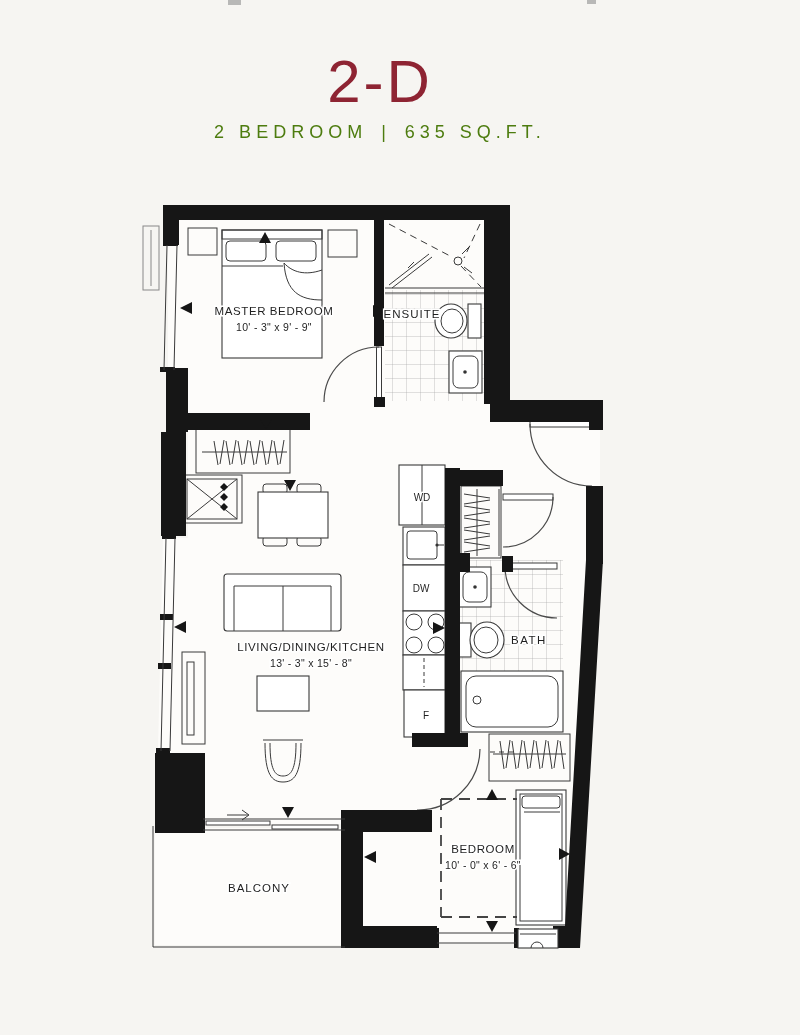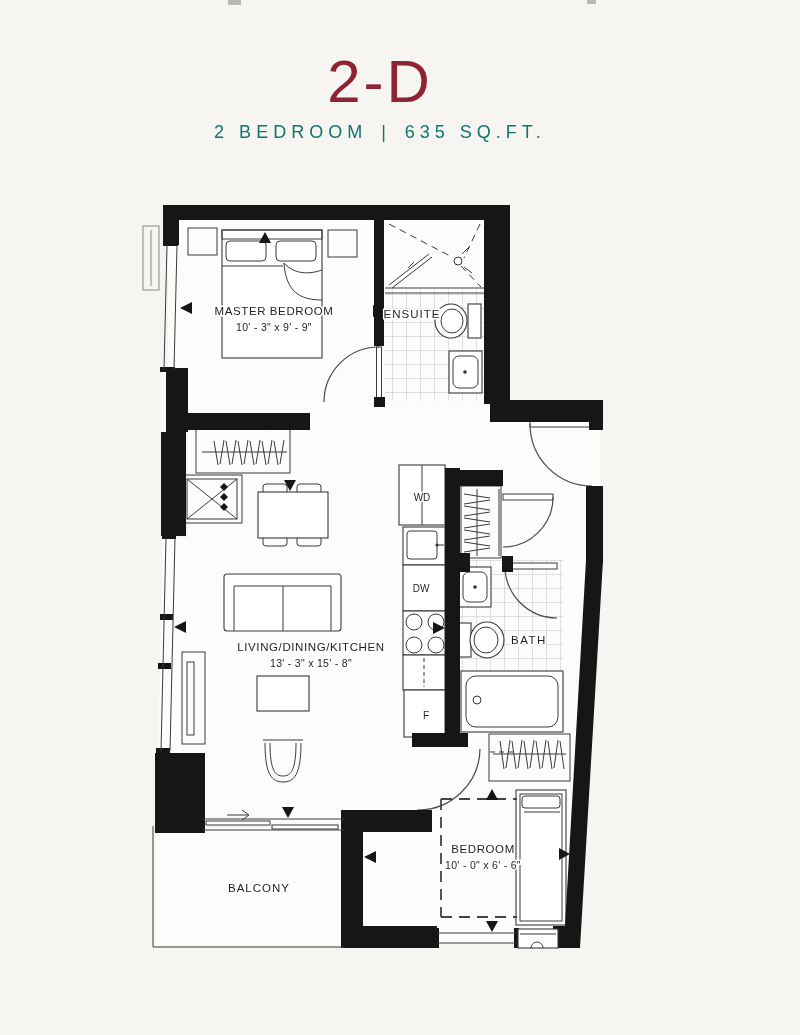--- a/index.html
+++ b/index.html
@@ -1,21 +1,21 @@
 <!DOCTYPE html>
 <html><head>
 <meta charset="utf-8">
 <style>
   html,body{margin:0;padding:0;}
   body{width:800px;height:1035px;background:#f6f5f2;position:relative;overflow:hidden;
        font-family:"Liberation Sans",sans-serif;}
   .page{position:absolute;left:0;top:0;width:800px;height:1035px;}
   .header{position:absolute;left:0;top:52px;width:760px;text-align:center;color:#8e2433;}
   .unit-title{font-size:60px;font-weight:400;letter-spacing:3px;line-height:1;color:#8e2433;}
-  .unit-subtitle{margin-top:10px;font-size:18px;font-weight:400;letter-spacing:5px;color:#0f766e;}
+  .unit-subtitle{margin-top:10px;font-size:18px;font-weight:400;letter-spacing:5px;color:#4d7c0f;}
   .unit-subtitle .sep{margin:0 14px;font-weight:300;}
   .watermark{position:absolute;left:0;top:978px;width:800px;text-align:center;
              font-size:26px;font-weight:700;letter-spacing:2px;white-space:nowrap;
              text-shadow:0 1px 1px rgba(255,255,255,.9);}
   .watermark .brand{color:#e9e8e4;}
   .watermark .suffix{color:#dcdbd7;margin-left:18px;font-weight:600;}
   svg{position:absolute;left:0;top:0;}
   svg text{font-family:"Liberation Sans",sans-serif;fill:#1f1f1f;}
   .room-label{font-size:11.5px;letter-spacing:.6px;paint-order:stroke;stroke:#ffffff;stroke-width:3px;}
   .room-dims{font-size:10.5px;letter-spacing:.3px;paint-order:stroke;stroke:#ffffff;stroke-width:3px;}

